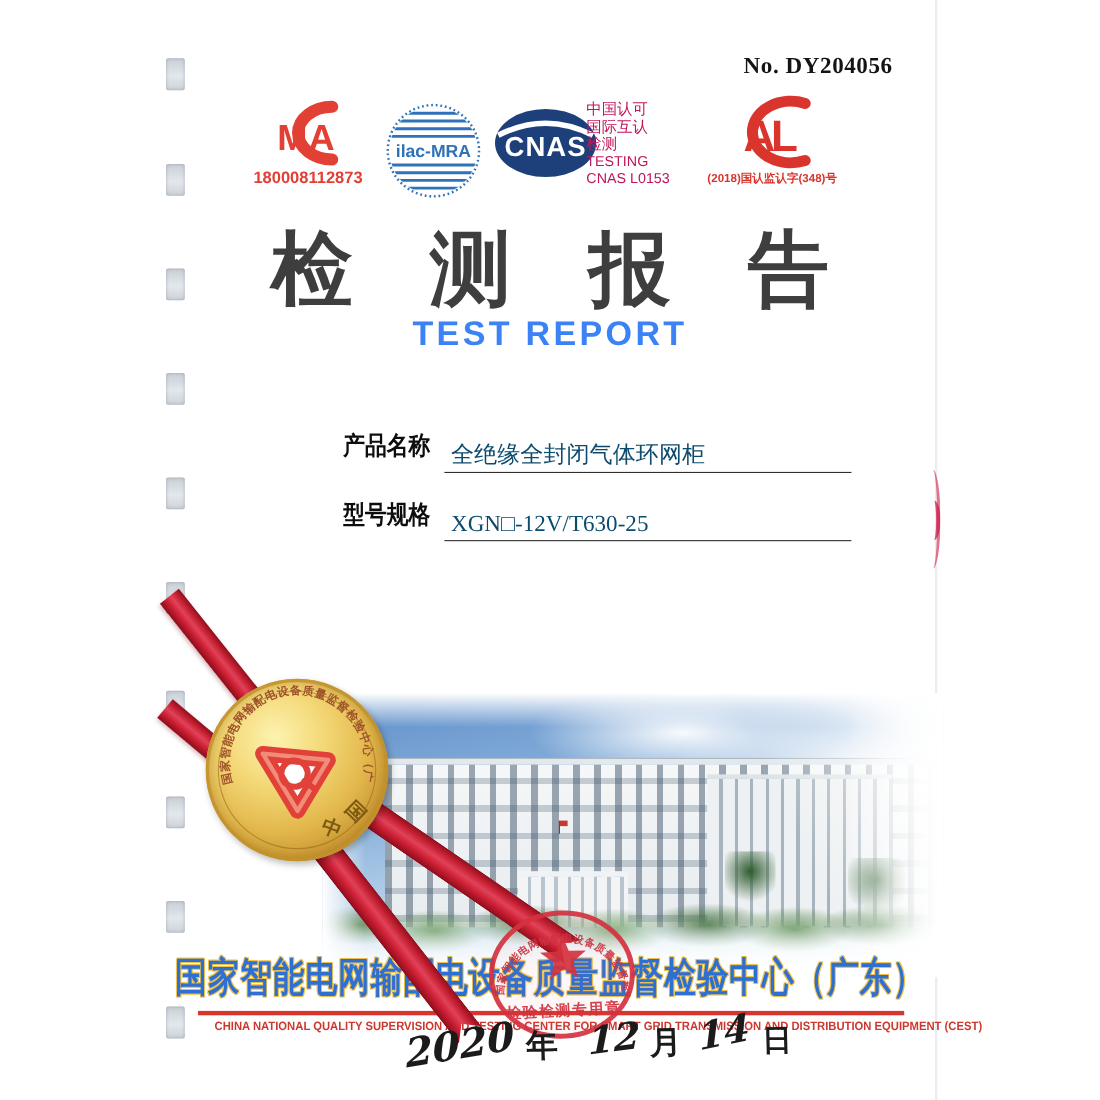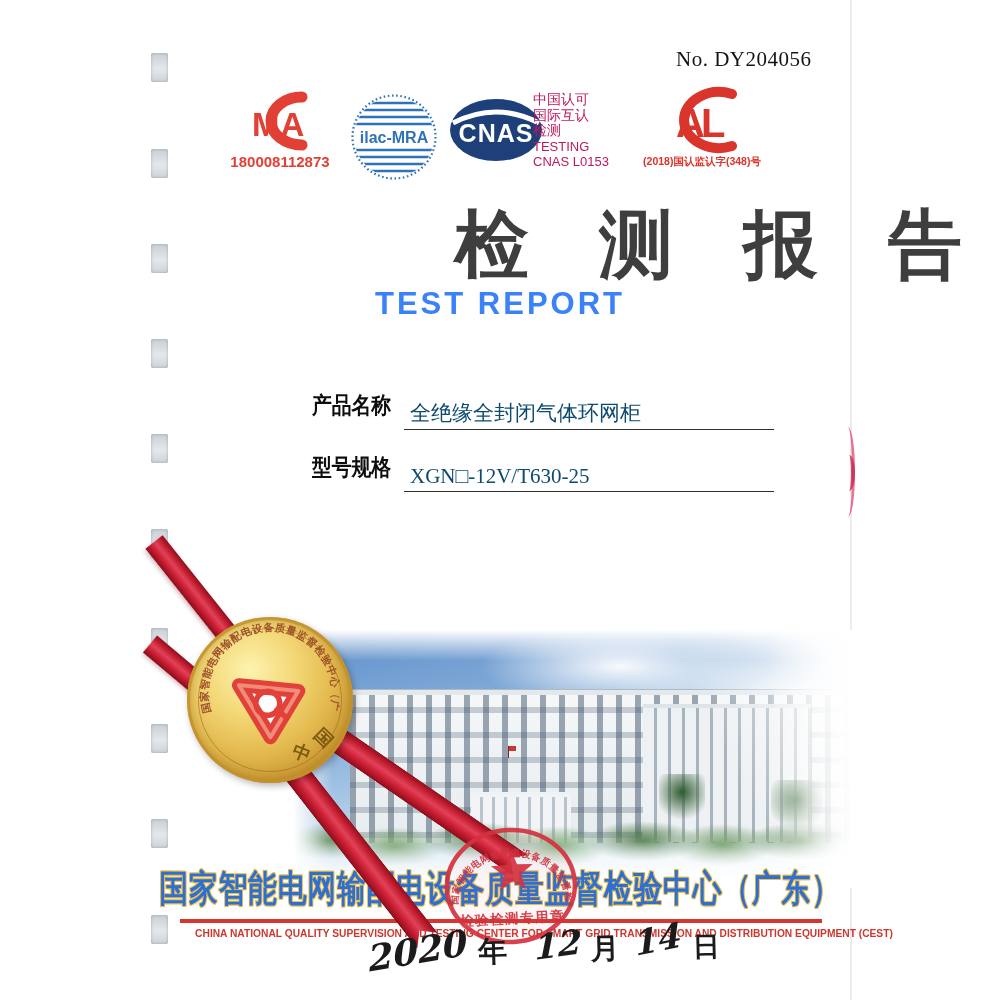--- a/index.html
+++ b/index.html
@@ -12,32 +12,32 @@
         box-shadow:inset 0 0 3px rgba(110,120,135,.55);}
 
   
   .scanline{position:absolute;left:850px;top:0;width:2px;height:1000px;background:rgba(165,170,180,.22);}
   .bleed{position:absolute;left:841px;top:427px;width:11px;height:90px;border-right:3px solid rgba(219,55,96,.7);
          border-radius:50%;}
   .bleed2{position:absolute;left:843px;top:455px;width:8px;height:36px;border-right:4px solid rgba(205,35,80,.8);
          border-radius:50%;}
 
   
-  .report-no{position:absolute;left:676px;top:47px;font-size:21px;font-weight:normal;color:#141414;letter-spacing:.5px;}
+  .report-no{position:absolute;left:676px;top:47px;font-size:21px;font-weight:bold;color:#141414;letter-spacing:.5px;}
   .logo{position:absolute;}
   .cma-num{position:absolute;left:220px;top:153px;width:120px;text-align:center;color:#e23f35;
            font-family:"Liberation Sans",sans-serif;font-weight:bold;font-size:15px;}
   .accred{position:absolute;left:533px;top:92px;font-family:"Liberation Sans","DejaVu Sans",sans-serif;
           color:#be185d;font-size:14px;line-height:15.5px;}
   .accred .en{font-size:13px;}
   .cal-num{position:absolute;left:636px;top:155px;width:132px;text-align:center;color:#d9352c;
            font-size:10.5px;font-family:Liberation Sans, sans-serif;font-weight:bold;}
 
   
-  .title-cn{position:absolute;left:0;right:12px;top:196px;text-align:right;font-size:74px;font-weight:bold;
+  .title-cn{position:absolute;left:0;right:0;top:196px;text-align:center;font-size:74px;font-weight:bold;
             color:#3e3e3e;letter-spacing:26px;text-indent:26px;}
   .title-en{position:absolute;left:0;right:0;top:286px;text-align:center;font-size:31px;font-weight:bold;
             color:#3b82f6;letter-spacing:3px;font-family:"Liberation Sans","DejaVu Sans",sans-serif;}
 
   
   .frow{position:absolute;left:312px;width:470px;height:40px;}
   .flabel{position:absolute;left:0;top:0;font-size:23px;font-weight:bold;color:#0d0d0d;letter-spacing:0px;
           font-family:"Liberation Serif",serif;transform:scaleX(.86);transform-origin:left top;white-space:nowrap;}
   .fvalue{position:absolute;left:98px;bottom:3px;font-size:21px;color:#0c4a6e;white-space:nowrap;}
   .fline{position:absolute;left:92px;width:370px;bottom:0;border-bottom:1.6px solid #2e2e2e;}

